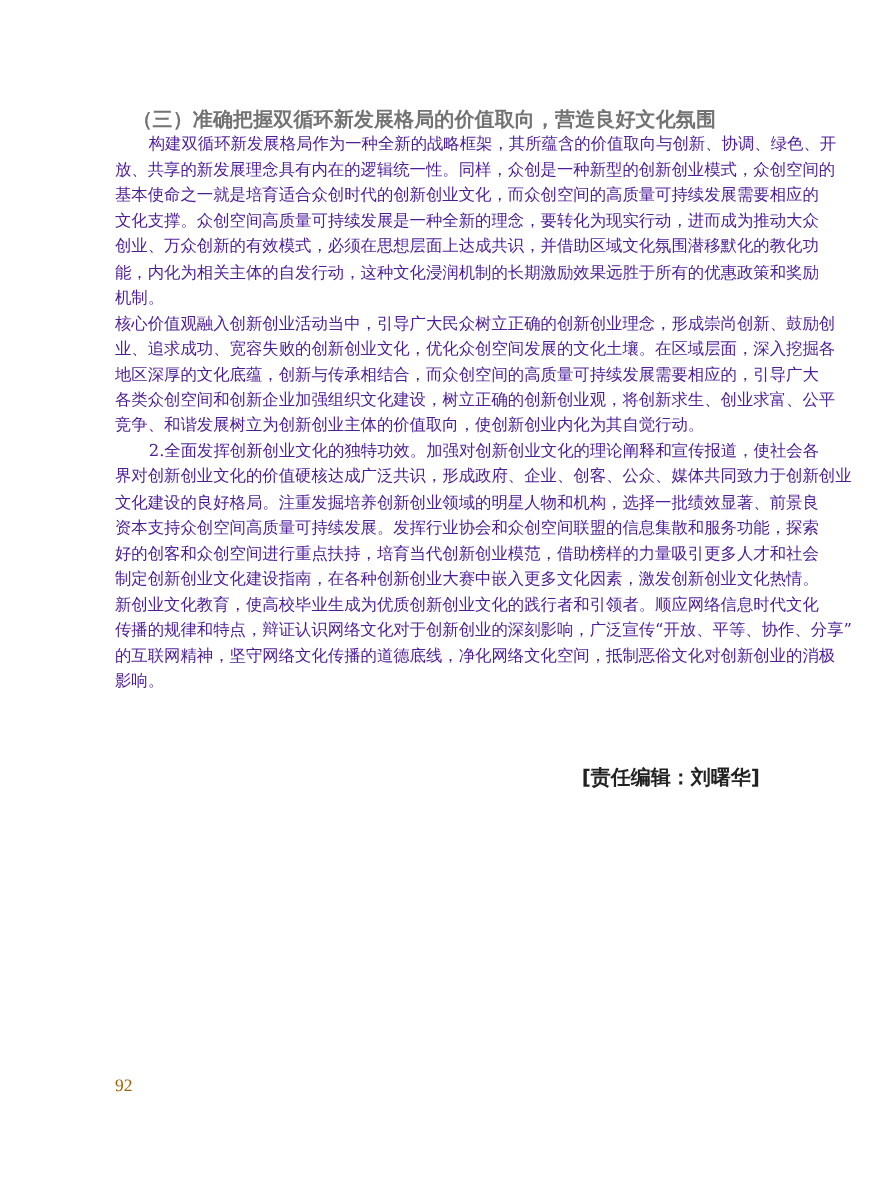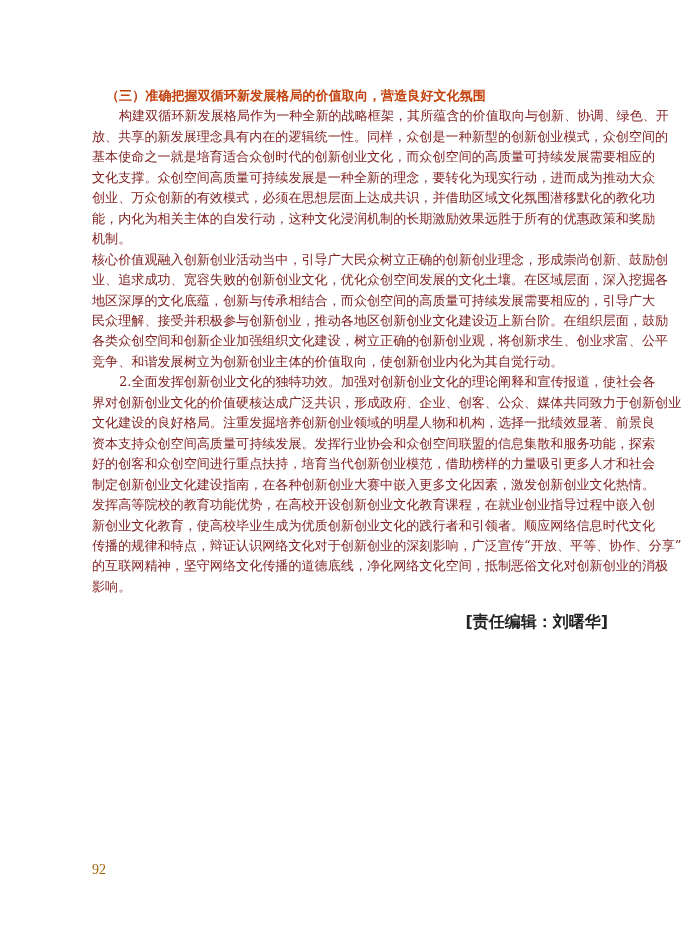--- a/index.html
+++ b/index.html
@@ -1,23 +1,23 @@
 <!DOCTYPE html>
 <html><head>
 <meta charset="utf-8">
 <style>
   html, body { margin: 0; padding: 0; background: #ffffff; }
   body { width: 700px; height: 943px; position: relative; overflow: hidden;
          font-family: "DejaVu Serif", "Liberation Serif", serif; color: #222; }
   .page { position: absolute; left: 92px; top: 86px; width: 517px; }
   .section-title { font-family: "DejaVu Sans", "Liberation Sans", sans-serif; font-weight: bold;
-                   font-size: 13px; line-height: 20.46px; height: 20.46px; margin: 0;
-                   padding-left: 14px; letter-spacing: 0.1px; white-space: nowrap; color: #c2410c; }
+                   font-size: 16px; line-height: 20.46px; height: 20.46px; margin: 0;
+                   padding-left: 14px; letter-spacing: 0.1px; white-space: nowrap; color: #737373; }
   .line { font-size: 13.1px; line-height: 20.46px; height: 20.46px; white-space: nowrap;
-          text-align: justify; text-align-last: justify; color: #7f1d1d; }
+          text-align: justify; text-align-last: justify; color: #4c1d95; }
   .line.indent { padding-left: 27px; }
   .line.last { text-align-last: left; }
   .editor { position: absolute; right: 92px; top: 612px; font-family: "DejaVu Sans", "Liberation Sans", sans-serif;
             font-size: 16px; font-weight: bold; color: #222; }
   .page-number { position: absolute; left: 92px; top: 862px; font-family: "Liberation Serif", serif;
                  font-size: 14px; color: #a16207; }
 </style>
 </head>
 <body>
 
@@ -31,33 +31,31 @@
     <div class="line">文化支撑。众创空间高质量可持续发展是一种全新的理念，要转化为现实行动，进而成为推动大众</div>
     <div class="line">创业、万众创新的有效模式，必须在思想层面上达成共识，并借助区域文化氛围潜移默化的教化功</div>
     <div class="line">能，内化为相关主体的自发行动，这种文化浸润机制的长期激励效果远胜于所有的优惠政策和奖励</div>
     <div class="line last">机制。</div>
   </div>
 
   <div>
     <div class="line">核心价值观融入创新创业活动当中，引导广大民众树立正确的创新创业理念，形成崇尚创新、鼓励创</div>
     <div class="line">业、追求成功、宽容失败的创新创业文化，优化众创空间发展的文化土壤。在区域层面，深入挖掘各</div>
     <div class="line">地区深厚的文化底蕴，创新与传承相结合，而众创空间的高质量可持续发展需要相应的，引导广大</div>
-    <div class="line">民众理解、接受并积极参与创新创业，推动各地区创新创业文化建设迈上新台阶。在组织层面，鼓励</div>
     <div class="line">各类众创空间和创新企业加强组织文化建设，树立正确的创新创业观，将创新求生、创业求富、公平</div>
     <div class="line last">竞争、和谐发展树立为创新创业主体的价值取向，使创新创业内化为其自觉行动。</div>
   </div>
 
   <div>
     <div class="line indent">2.全面发挥创新创业文化的独特功效。加强对创新创业文化的理论阐释和宣传报道，使社会各</div>
     <div class="line">界对创新创业文化的价值硬核达成广泛共识，形成政府、企业、创客、公众、媒体共同致力于创新创业</div>
     <div class="line">文化建设的良好格局。注重发掘培养创新创业领域的明星人物和机构，选择一批绩效显著、前景良</div>
     <div class="line">资本支持众创空间高质量可持续发展。发挥行业协会和众创空间联盟的信息集散和服务功能，探索</div>
     <div class="line">好的创客和众创空间进行重点扶持，培育当代创新创业模范，借助榜样的力量吸引更多人才和社会</div>
     <div class="line">制定创新创业文化建设指南，在各种创新创业大赛中嵌入更多文化因素，激发创新创业文化热情。</div>
-    <div class="line">发挥高等院校的教育功能优势，在高校开设创新创业文化教育课程，在就业创业指导过程中嵌入创</div>
     <div class="line">新创业文化教育，使高校毕业生成为优质创新创业文化的践行者和引领者。顺应网络信息时代文化</div>
     <div class="line">传播的规律和特点，辩证认识网络文化对于创新创业的深刻影响，广泛宣传“开放、平等、协作、分享”</div>
     <div class="line">的互联网精神，坚守网络文化传播的道德底线，净化网络文化空间，抵制恶俗文化对创新创业的消极</div>
     <div class="line last">影响。</div>
   </div>
 </div>
 
 <div class="editor">[责任编辑：刘曙华]</div>
 <div class="page-number">92</div>
 

